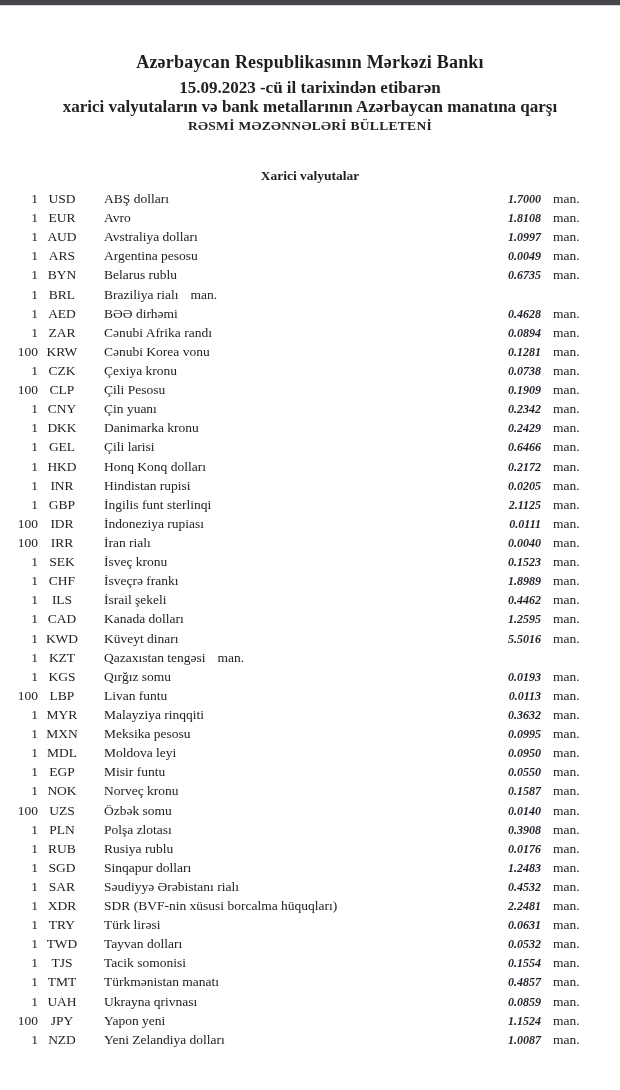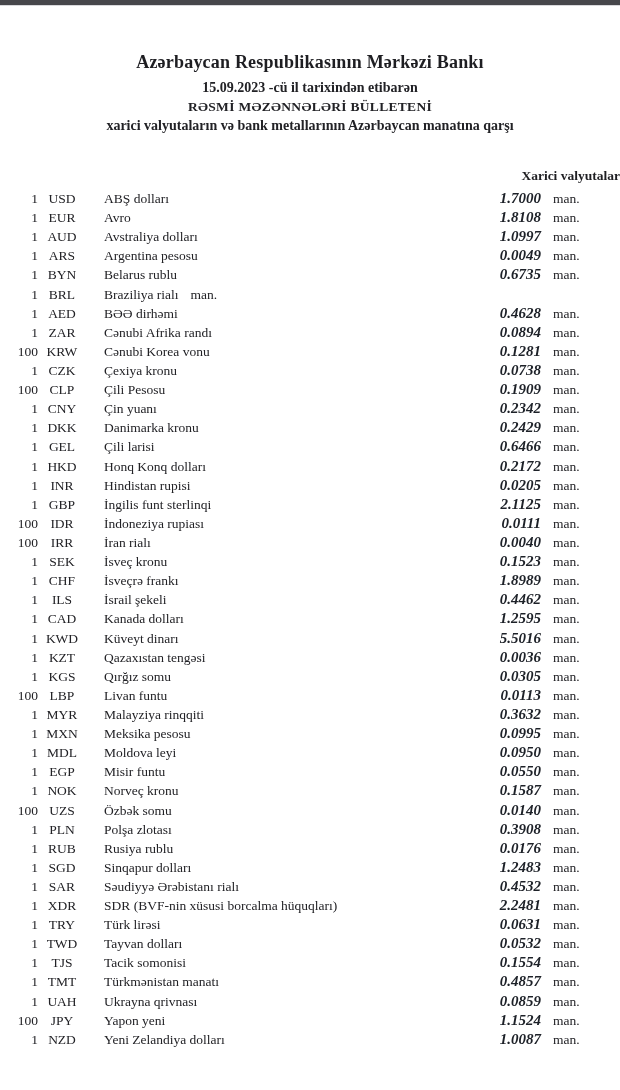--- a/index.html
+++ b/index.html
@@ -35,31 +35,31 @@
   }
   .bank-name {
     font-size: 18px;
     font-weight: bold;
     margin: 0 0 5px 0;
     line-height: 22px;
     letter-spacing: 0.2px;
     color: #1e1e22;
   }
   .hdr-line {
-    font-size: 14px;
+    font-size: 17px;
     font-weight: bold;
     line-height: 19px;
     color: #222226;
   }
   .bulletin-title {
     font-size: 13.5px;
     letter-spacing: 0.3px;
   }
   .section-title {
-    text-align: right;
+    text-align: center;
     font-weight: bold;
     font-size: 13.5px;
     margin-top: 31px;
     line-height: 19px;
     color: #1e1e22;
   }
   .rates-table {
     margin-top: 4px;
     margin-right: 27px; 
   }
@@ -84,41 +84,41 @@
   }
   .cell-name {
     margin-left: 20px;
     flex: 0 0 auto;
   }
   .cell-rate {
     flex: 1 1 auto;
     text-align: right;
     font-weight: bold;
     font-style: italic;
-    font-size: 15px;
+    font-size: 12px;
     color: #1d2128;
   }
   .cell-unit {
     width: 40px;
     margin-left: 12px;
     flex: 0 0 auto;
     text-align: left;
   }
 </style>
 </head>
 <body>
 
 <div class="top-bar"></div>
 
 <div class="doc">
   <div class="doc-header">
     <h1 class="bank-name">Azərbaycan Respublikasının Mərkəzi Bankı</h1>
     <div class="hdr-line">15.09.2023 -cü il tarixindən etibarən</div>
+    <div class="hdr-line">xarici valyutaların və bank metallarının Azərbaycan manatına qarşı</div>
     <div class="hdr-line bulletin-title">RƏSMİ MƏZƏNNƏLƏRİ BÜLLETENİ</div>
-    <div class="hdr-line">xarici valyutaların və bank metallarının Azərbaycan manatına qarşı</div>
   </div>
 
   <div class="section-title">Xarici valyutalar</div>
 
   <div class="rates-table" id="rates-table">
       <div class="rate-row">
         <span class="cell-qty">1</span>
         <span class="cell-code">USD</span>
         <span class="cell-name">ABŞ dolları</span>
         <span class="cell-rate">1.7000</span>
@@ -281,28 +281,27 @@
         <span class="cell-qty">1</span>
         <span class="cell-code">KWD</span>
         <span class="cell-name">Küveyt dinarı</span>
         <span class="cell-rate">5.5016</span>
         <span class="cell-unit">man.</span>
       </div>
       <div class="rate-row">
         <span class="cell-qty">1</span>
         <span class="cell-code">KZT</span>
         <span class="cell-name">Qazaxıstan tengəsi</span>
-        <span class="cell-rate">0.0036</span>
         <span class="cell-unit">man.</span>
       </div>
       <div class="rate-row">
         <span class="cell-qty">1</span>
         <span class="cell-code">KGS</span>
         <span class="cell-name">Qırğız somu</span>
-        <span class="cell-rate">0.0305</span>
+        <span class="cell-rate">0.0193</span>
         <span class="cell-unit">man.</span>
       </div>
       <div class="rate-row">
         <span class="cell-qty">100</span>
         <span class="cell-code">LBP</span>
         <span class="cell-name">Livan funtu</span>
         <span class="cell-rate">0.0113</span>
         <span class="cell-unit">man.</span>
       </div>
       <div class="rate-row">

